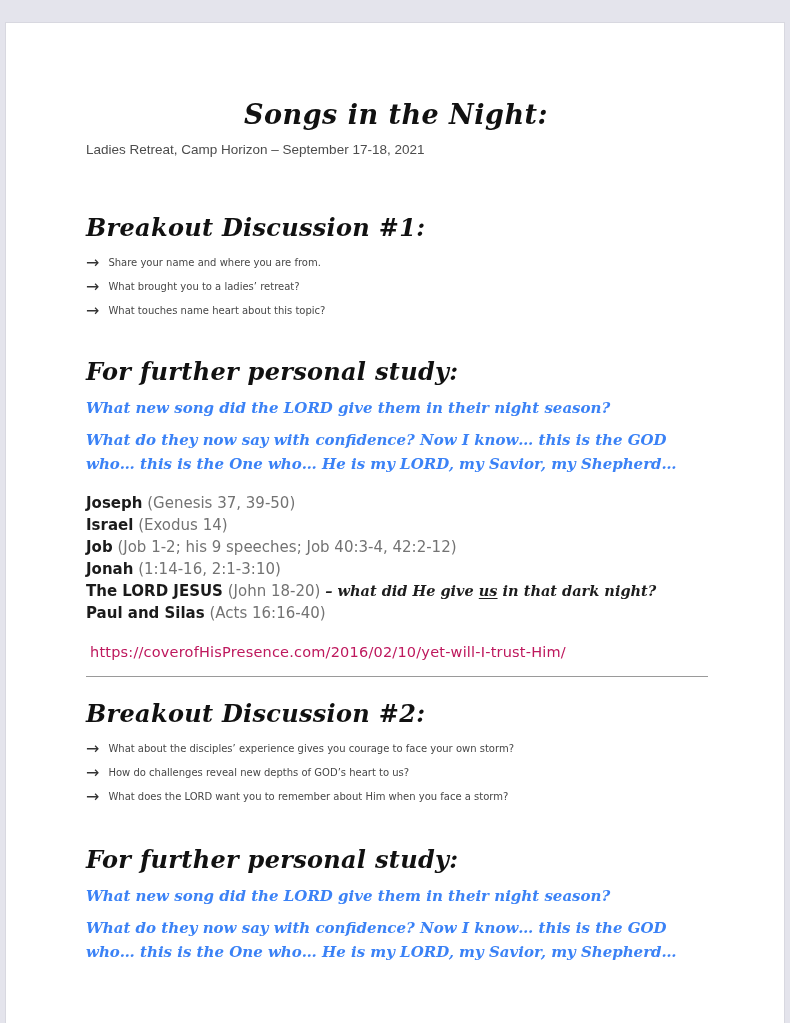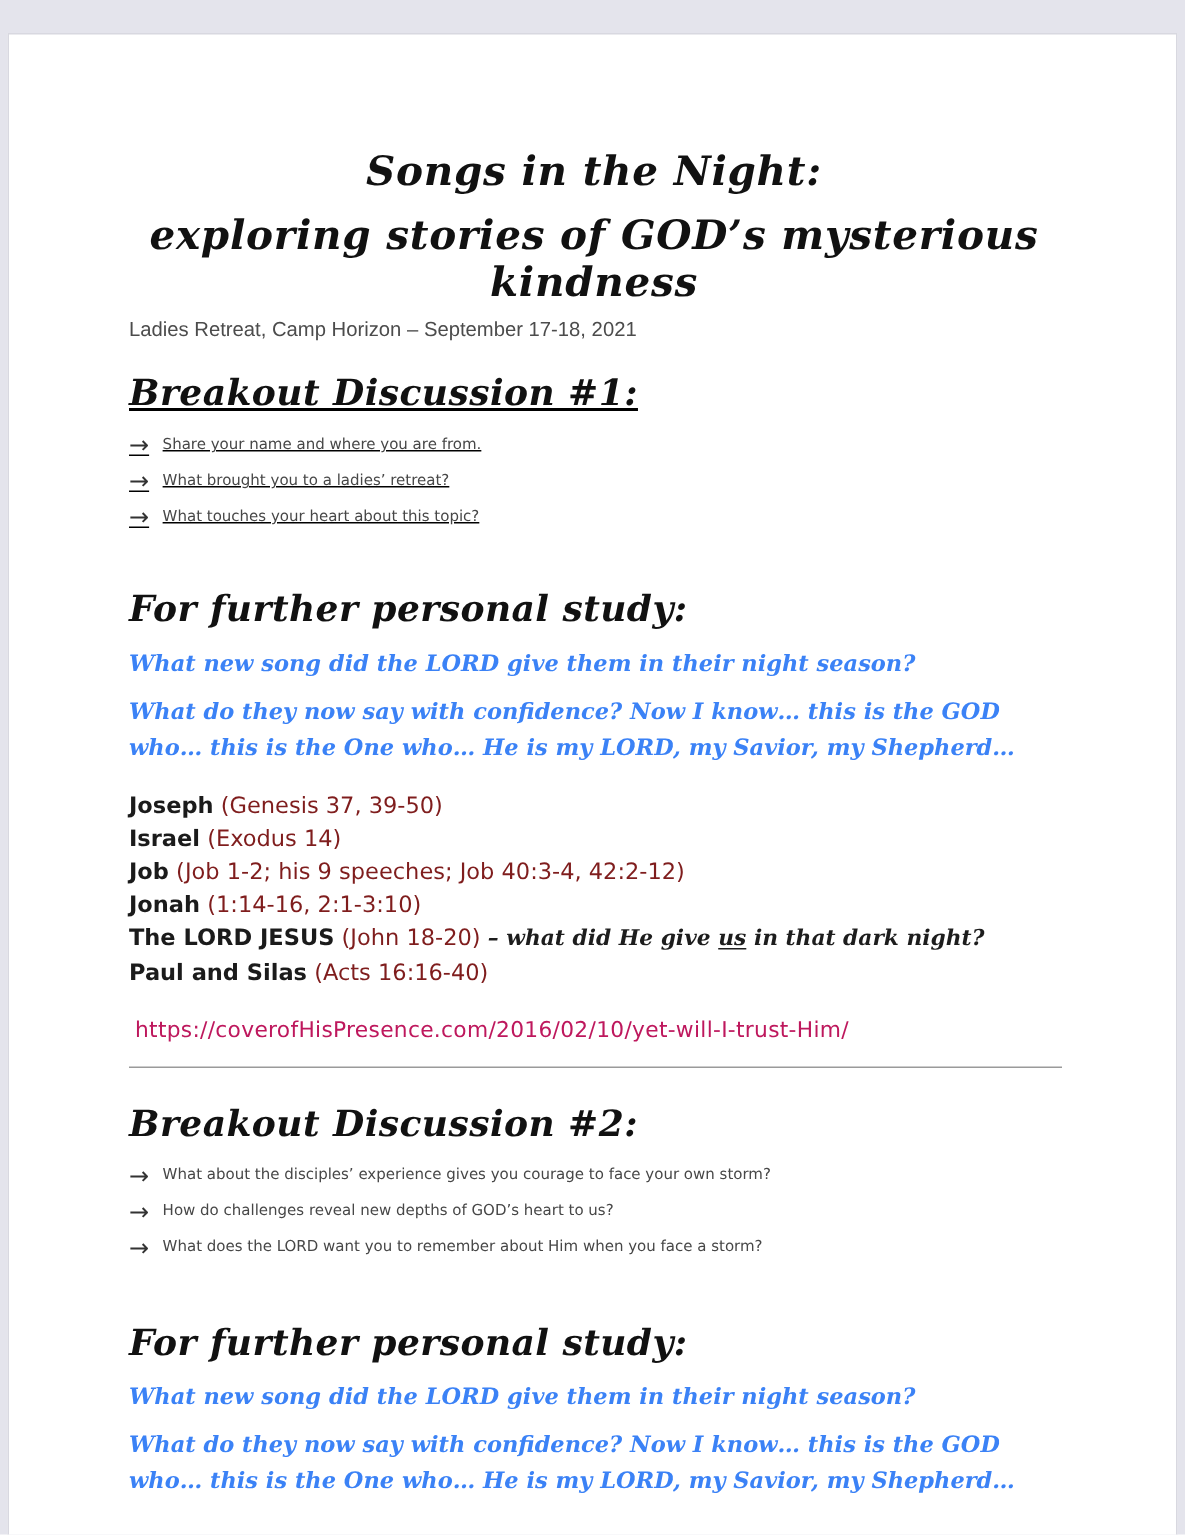--- a/index.html
+++ b/index.html
@@ -32,21 +32,21 @@
   .title-line2 { font-size: 27px; font-weight: 700; text-align: center; letter-spacing: 0.5px; margin: 0 0 8px 0; }
   .subtitle {
     font-size: 13.5px; text-align: left; color: #4c4c4c;
     font-family: "Liberation Sans", sans-serif; margin: 0 0 0 0;
   }
 
   .section-heading {
     font-size: 24px; font-weight: 700; letter-spacing: 0.3px;
     margin: 0 0 10px 0;
   }
-  .discussion-1 { margin-top: 20px; text-decoration: underline; }
+  .discussion-1 { margin-top: 56px; }
   .study-1 { margin-top: 36px; }
   .discussion-2 { margin-top: 20px; }
   .study-2 { margin-top: 38px; }
 
   
   .hand {
     font-family: "DejaVu Sans", sans-serif;
     color: #474747;
   }
   .bullet-list { margin: 0; padding: 0; list-style: none; }
@@ -58,21 +58,21 @@
   .bullet-text { font-size: 10px; line-height: 21px; }
 
   .study-q {
     font-size: 15px; font-weight: 700; line-height: 1.6;
     margin: 4px 0 8px 0; color: #3b82f6;
   }
 
   .people { margin-top: 16px; }
   .person-row { font-size: 15px; line-height: 22px; }
   .person-name { font-weight: 700; color: #1b1b1b; }
-  .person-ref { color: #7f1d1d; }
+  .person-ref { color: #737373; }
   .person-note {
     font-family: "DejaVu Serif", serif; font-style: italic; font-weight: 700;
     font-size: 14.5px; color: #1d1d1d;
   }
   .person-note u { text-underline-offset: 2px; }
 
   .study-link {
     display: block;
     margin: 20px 0 0 4px;
     font-size: 14.5px; color: #be185d; letter-spacing: 0.2px;
@@ -85,38 +85,37 @@
 </style>
 </head>
 <body>
 
 <div class="canvas">
   <div class="page">
     <div class="content">
 
       <div>
         <div class="script title-line1">Songs in the Night:</div>
-        <div class="script title-line2">exploring stories of GOD’s mysterious kindness</div>
         <div class="subtitle">Ladies Retreat, Camp Horizon – September 17-18, 2021</div>
       </div>
 
       <div class="discussion-1">
         <div class="script section-heading">Breakout Discussion #1:</div>
         <ul class="bullet-list">
           <li class="bullet-row">
             <span class="arrow hand">→</span>
             <span class="bullet-text hand">Share your name and where you are from.</span>
           </li>
           <li class="bullet-row">
             <span class="arrow hand">→</span>
             <span class="bullet-text hand">What brought you to a ladies’ retreat?</span>
           </li>
           <li class="bullet-row">
             <span class="arrow hand">→</span>
-            <span class="bullet-text hand">What touches your heart about this topic?</span>
+            <span class="bullet-text hand">What touches name heart about this topic?</span>
           </li>
         </ul>
       </div>
 
       <div class="study-1">
         <div class="script section-heading">For further personal study:</div>
         <p class="script study-q">What new song did the LORD give them in their night season?</p>
         <p class="script study-q">What do they now say with confidence?  Now I know… this is the GOD who… this is the One who… He is my LORD, my Savior, my Shepherd…</p>
 
         <div class="people">

